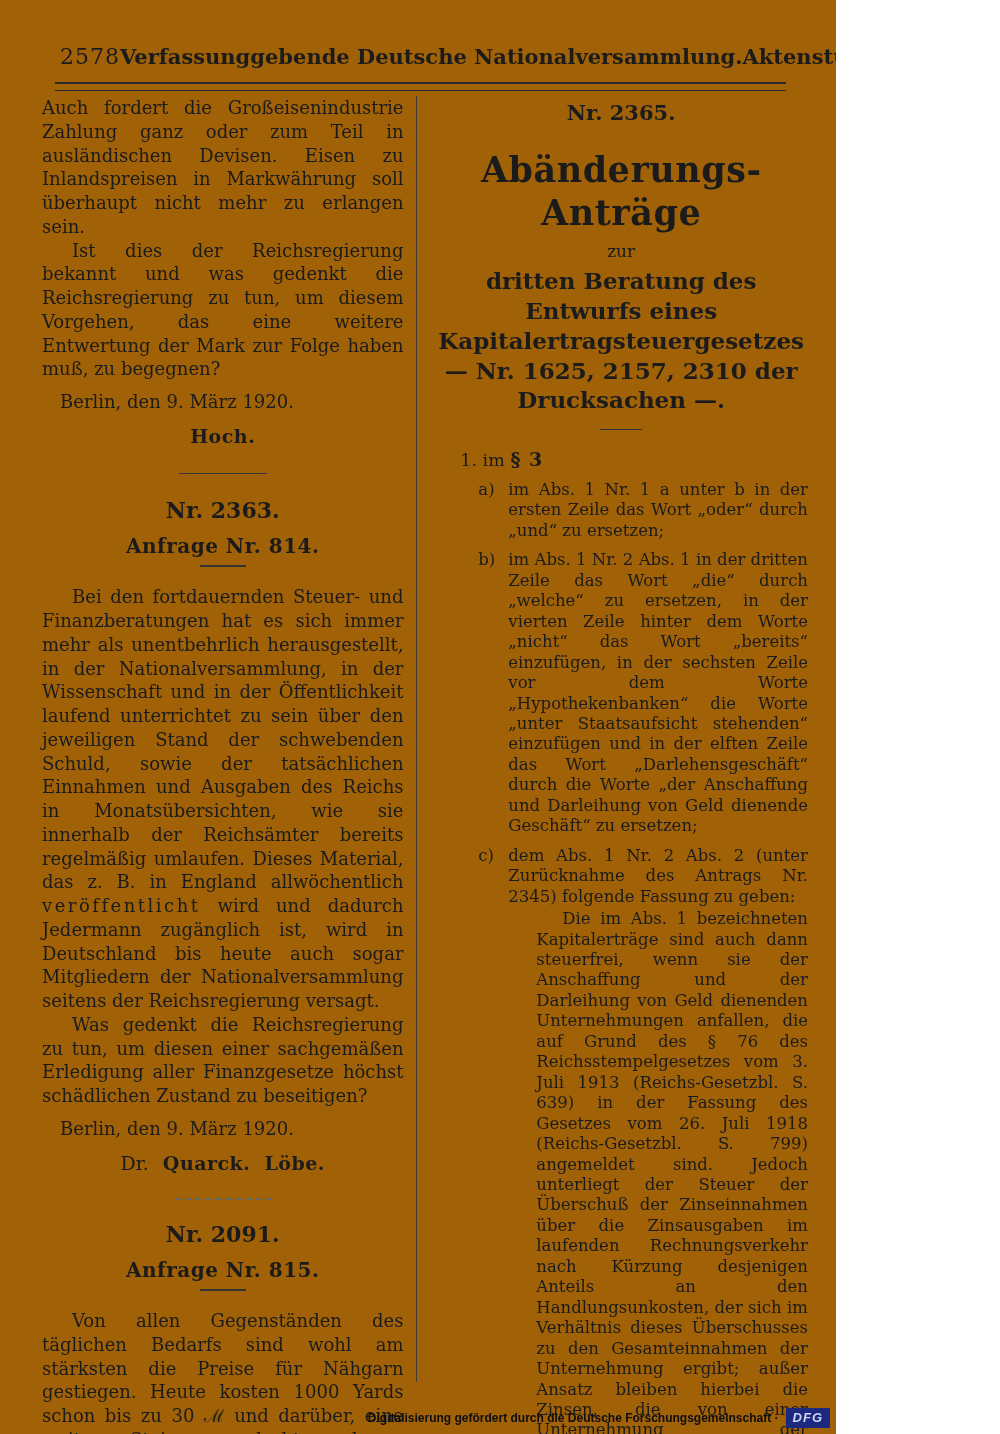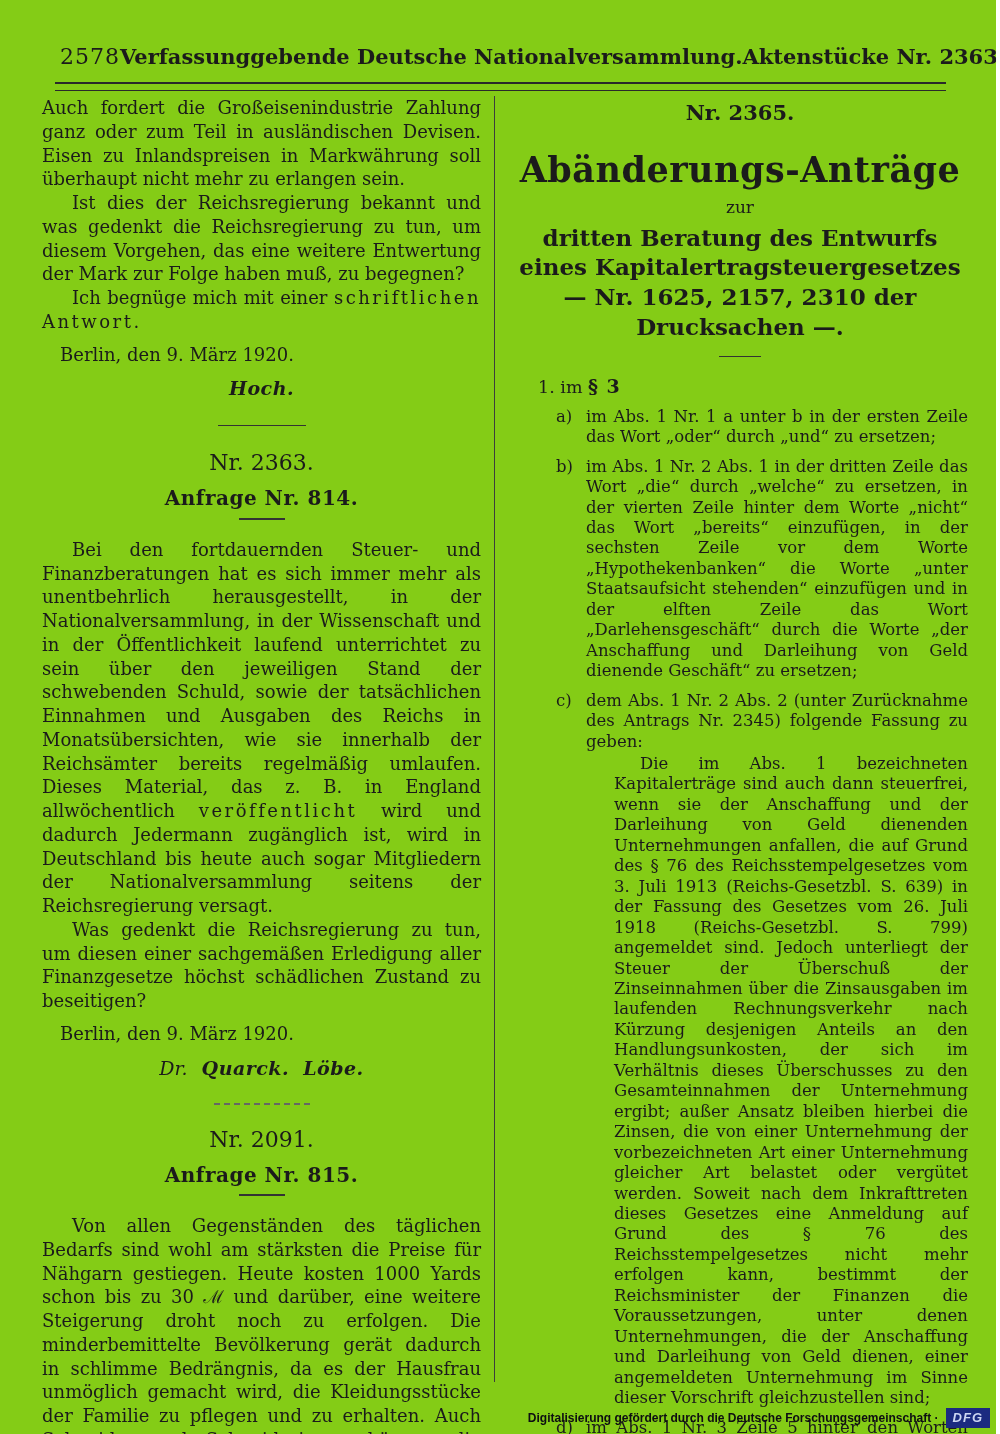--- a/index.html
+++ b/index.html
@@ -1,18 +1,18 @@
 <!DOCTYPE html>
 <html lang="de"><head>
 <meta charset="utf-8">
 <style>
   html,body{margin:0;padding:0;}
   .page{
-    width:996px;height:1434px;position:relative;overflow:hidden;
-    background:#84cc16;color:#1b1b1b;
+    width:836px;height:1434px;position:relative;overflow:hidden;
+    background:#a16207;color:#1b1b1b;
     font-family:"DejaVu Serif","Liberation Serif",serif;
   }
   
   .page-header{
     position:absolute;top:44px;left:60px;right:56px;
     display:flex;justify-content:space-between;align-items:baseline;
     font-size:21px;font-weight:bold;white-space:nowrap;
   }
   .page-num{font-weight:normal;font-size:22px;letter-spacing:1px;}
   .header-rule{
@@ -23,27 +23,27 @@
   .columns{position:absolute;top:96px;left:42px;right:28px;bottom:44px;display:flex;}
   .col-left{width:452px;padding-right:13px;box-sizing:border-box;}
   .col-divider{width:1px;background:#3d3d3d;height:1286px;}
   .col-right{flex:1;padding-left:17px;box-sizing:border-box;}
   
   p{margin:0;}
   .jp{text-align:justify;}
   .lc{font-size:18px;line-height:1.32;}
   .indent{text-indent:30px;}
   .date-line{text-indent:18px;margin:9px 0 2px;}
-  .sig-center{text-align:center;margin:10px 0 2px;font-size:19px;font-style:italic;}
+  .sig-center{text-align:center;margin:10px 0 2px;font-size:19px;}
   .sig-name{font-weight:bold;letter-spacing:.5px;}
   .sig-gap{display:inline-block;width:14px;}
   .spaced{letter-spacing:2.5px;}
   .rule-small{width:88px;border-top:1.5px solid #333;margin:24px auto 22px;}
   .rule-dash{width:96px;border-top:2px dashed #666;margin:22px auto 20px;}
-  .doc-number{text-align:center;font-weight:normal;font-size:22px;margin:0 0 8px;}
+  .doc-number{text-align:center;font-weight:bold;font-size:22px;margin:0 0 8px;}
   .doc-title{text-align:center;font-weight:bold;font-size:20px;margin:0;letter-spacing:.5px;}
   .title-underline{width:46px;border-top:2px solid #333;margin:6px auto 18px;}
   
   .rc{font-size:16.5px;line-height:1.24;}
   .rc-number{text-align:center;font-weight:bold;font-size:21px;margin:4px 0 22px;}
   .rc-title{text-align:center;font-weight:bold;font-size:35px;margin:0 0 6px;letter-spacing:.5px;}
   .rc-zur{text-align:center;font-size:17px;margin:2px 0 4px;}
   .rc-subtitle{text-align:center;font-weight:bold;font-size:23px;line-height:1.3;margin:0 4px;}
   .rc-rule{width:42px;border-top:1.5px solid #333;margin:14px auto 12px;}
   .proposers{padding-left:22px;text-indent:-22px;text-align:justify;margin-bottom:10px;}
@@ -80,21 +80,20 @@
   </header>
   <div class="header-rule"></div>
 
   <div class="columns">
 
     <div class="col-left lc">
 
       <section>
         <p class="jp">Auch fordert die Großeisenindustrie Zahlung ganz oder zum Teil in ausländischen Devisen. Eisen zu Inlandspreisen in Markwährung soll überhaupt nicht mehr zu erlangen sein.</p>
         <p class="jp indent">Ist dies der Reichsregierung bekannt und was gedenkt die Reichsregierung zu tun, um diesem Vorgehen, das eine weitere Entwertung der Mark zur Folge haben muß, zu begegnen?</p>
-        <p class="jp indent"><span>Ich begnüge mich mit einer </span><span class="spaced">schriftlichen Antwort.</span></p>
         <p class="date-line">Berlin, den 9. März 1920.</p>
         <p class="sig-center"><span class="sig-name">Hoch.</span></p>
       </section>
 
       <div class="rule-small"></div>
 
       <section>
         <h3 class="doc-number">Nr. 2363.</h3>
         <h2 class="doc-title">Anfrage Nr. 814.</h2>
         <div class="title-underline"></div>

